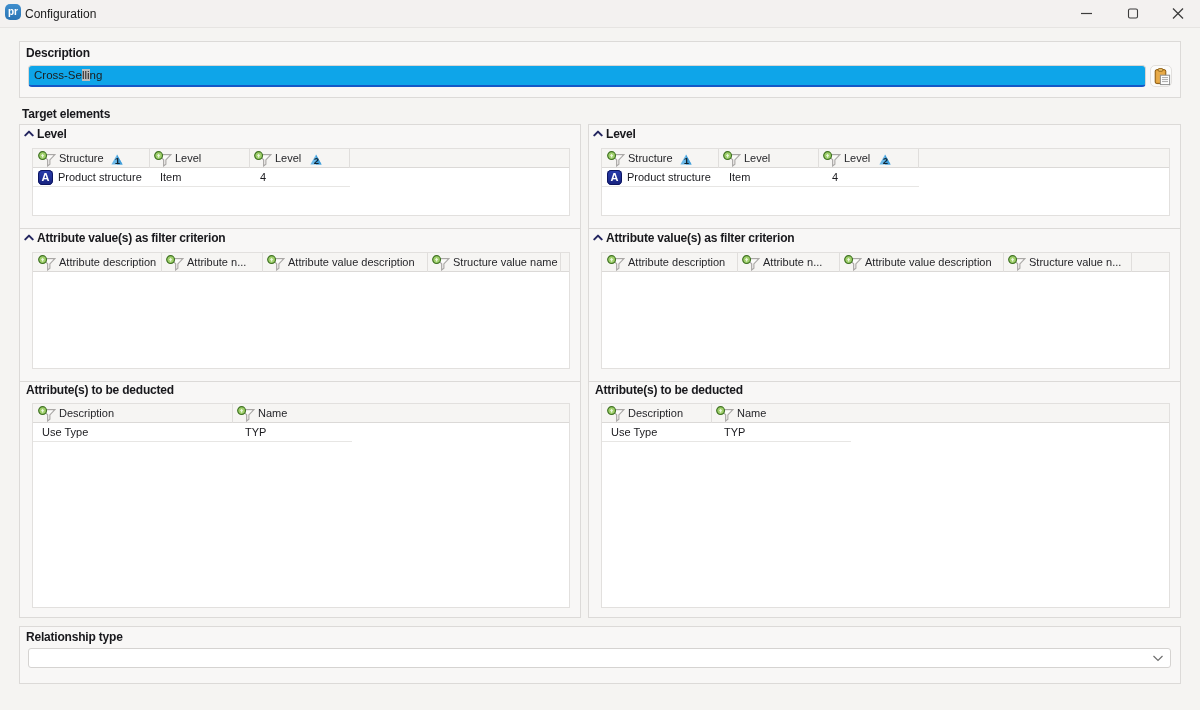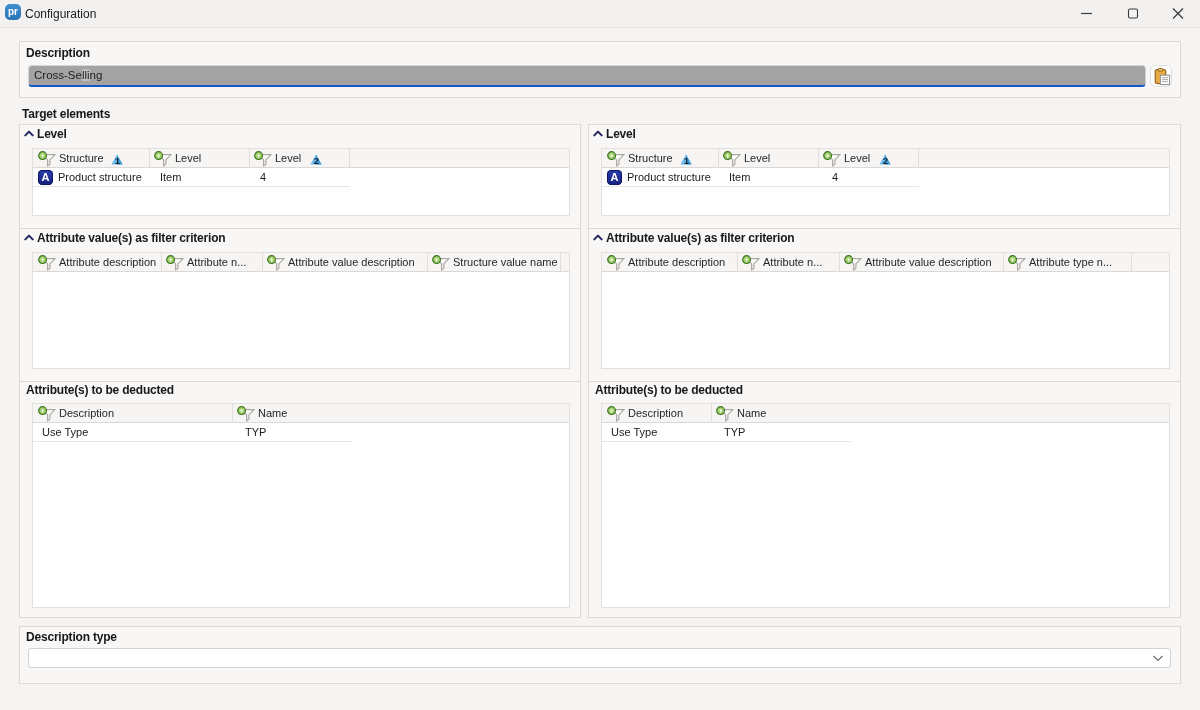--- a/index.html
+++ b/index.html
@@ -21,21 +21,21 @@
   </div>
 <div class="abs" style="left:25px;top:0;height:44px;line-height:28px;font-size:12px;color:#1b1b1b">Configuration</div>
 <svg class="abs" style="left:1080px;top:7px" width="110" height="14" viewBox="0 0 110 14">
 <line x1="1" y1="6.5" x2="12" y2="6.5" stroke="#3c3c3c" stroke-width="1.2"></line>
 <rect x="48.5" y="2" width="9" height="9" fill="none" stroke="#3c3c3c" stroke-width="1.1" rx="1.5"></rect>
 <line x1="93" y1="1.5" x2="103" y2="11.5" stroke="#3c3c3c" stroke-width="1.2"></line>
 <line x1="103" y1="1.5" x2="93" y2="11.5" stroke="#3c3c3c" stroke-width="1.2"></line>
 </svg>
 <div class="gbox" style="left:19px;top:41px;width:1162px;height:57px"></div>
 <div class="blabel" style="left:26px;top:46px">Description</div>
-<div class="abs" style="left:28px;top:65px;width:1118px;height:22px;background:#a3a3a3;border:1px solid #d8d6d4;border-bottom:2px solid #1458c7;border-radius:4px">
+<div class="abs" style="left:28px;top:65px;width:1118px;height:22px;background:#0ea5e9;border:1px solid #d8d6d4;border-bottom:2px solid #1458c7;border-radius:4px">
     <div style="font-size:11.5px;color:#1c1c1c;line-height:19px;padding-left:5px">Cross-Se<span style="background:#bdbdbd">lli</span>ng</div>
   </div>
 <div class="abs" style="left:1150px;top:65px;width:22px;height:22px;background:#fcfcfb;border:1px solid #e2e0de;border-radius:5px"><svg width="22" height="22" viewBox="0 0 22 22">
 <rect x="4.2" y="3.6" width="10.6" height="14" rx="1.6" fill="#d9952d" stroke="#8a5a12" stroke-width="1"></rect>
 <rect x="5.2" y="4.6" width="8.6" height="12" rx="1" fill="#e8ab49"></rect>
 <rect x="7.2" y="2.6" width="4.6" height="2.6" rx="0.8" fill="#f3c96e" stroke="#8a5a12" stroke-width="0.9"></rect>
 <rect x="9.4" y="9.2" width="9.2" height="9.4" fill="#fdfdfd" stroke="#8f8f8f" stroke-width="1"></rect>
 <line x1="11" y1="11.6" x2="17" y2="11.6" stroke="#a9a9a9" stroke-width="1"></line>
 <line x1="11" y1="13.6" x2="17" y2="13.6" stroke="#a9a9a9" stroke-width="1"></line>
 <line x1="11" y1="15.6" x2="17" y2="15.6" stroke="#a9a9a9" stroke-width="1"></line>
@@ -215,21 +215,21 @@
 <circle cx="4.6" cy="4.6" r="3.9" fill="#9fd06a" stroke="#3f7223" stroke-width="1.2"></circle>
 <path d="M4.6 2.7 L6.3 4.9 L5.3 4.9 L5.3 6.4 L3.9 6.4 L3.9 4.9 L2.9 4.9 Z" fill="#eaf6dd"></path>
 </svg>
     <div class="abs htxt" style="left:263px;top:3px">Attribute value description</div>
     <svg class="abs" style="left:406px;top:2px" width="18" height="16" viewBox="0 0 18 16">
 <path d="M5.2 3.6 L16.8 3.6 L11.9 8.8 L11.9 13.2 L9.6 15 L9.6 8.8 Z" fill="#efedeb" stroke="#aaa8a6" stroke-width="1.1"></path>
 <path d="M6.5 4.4 L15.2 4.4 L11.2 8.6 L10.4 8.6 Z" fill="#fbfbfa"></path>
 <circle cx="4.6" cy="4.6" r="3.9" fill="#9fd06a" stroke="#3f7223" stroke-width="1.2"></circle>
 <path d="M4.6 2.7 L6.3 4.9 L5.3 4.9 L5.3 6.4 L3.9 6.4 L3.9 4.9 L2.9 4.9 Z" fill="#eaf6dd"></path>
 </svg>
-    <div class="abs htxt" style="left:427px;top:3px">Attribute type n...</div>
+    <div class="abs htxt" style="left:427px;top:3px">Structure value n...</div>
   </div>
 <div class="tbl abs" style="left:32px;top:403px;width:538px;height:205px">
     <div class="thead"></div>
     <div class="tdiv abs" style="left:199px"></div>
     <svg class="abs" style="left:5px;top:2px" width="18" height="16" viewBox="0 0 18 16">
 <path d="M5.2 3.6 L16.8 3.6 L11.9 8.8 L11.9 13.2 L9.6 15 L9.6 8.8 Z" fill="#efedeb" stroke="#aaa8a6" stroke-width="1.1"></path>
 <path d="M6.5 4.4 L15.2 4.4 L11.2 8.6 L10.4 8.6 Z" fill="#fbfbfa"></path>
 <circle cx="4.6" cy="4.6" r="3.9" fill="#9fd06a" stroke="#3f7223" stroke-width="1.2"></circle>
 <path d="M4.6 2.7 L6.3 4.9 L5.3 4.9 L5.3 6.4 L3.9 6.4 L3.9 4.9 L2.9 4.9 Z" fill="#eaf6dd"></path>
 </svg>
@@ -260,17 +260,17 @@
 <path d="M6.5 4.4 L15.2 4.4 L11.2 8.6 L10.4 8.6 Z" fill="#fbfbfa"></path>
 <circle cx="4.6" cy="4.6" r="3.9" fill="#9fd06a" stroke="#3f7223" stroke-width="1.2"></circle>
 <path d="M4.6 2.7 L6.3 4.9 L5.3 4.9 L5.3 6.4 L3.9 6.4 L3.9 4.9 L2.9 4.9 Z" fill="#eaf6dd"></path>
 </svg>
     <div class="abs htxt" style="left:135px;top:3px">Name</div>
     <div class="abs" style="left:0;top:37px;width:249px;height:1px;background:#e7e6e4"></div>
     <div class="abs ctxt" style="left:9px;top:22px">Use Type</div>
     <div class="abs ctxt" style="left:122px;top:22px">TYP</div>
   </div>
 <div class="gbox" style="left:19px;top:626px;width:1162px;height:58px"></div>
-<div class="blabel" style="left:26px;top:630px">Description type</div>
+<div class="blabel" style="left:26px;top:630px">Relationship type</div>
 <div class="abs" style="left:28px;top:648px;width:1143px;height:20px;background:#fff;border:1px solid #d5d3d1;border-radius:3px">
     <svg class="abs" style="right:6px;top:6px" width="12" height="7" viewBox="0 0 12 7">
       <path d="M1.5 1 L6 5.5 L10.5 1" fill="none" stroke="#6e6e6e" stroke-width="1.2"></path>
     </svg>
   </div>
 </body></html>

